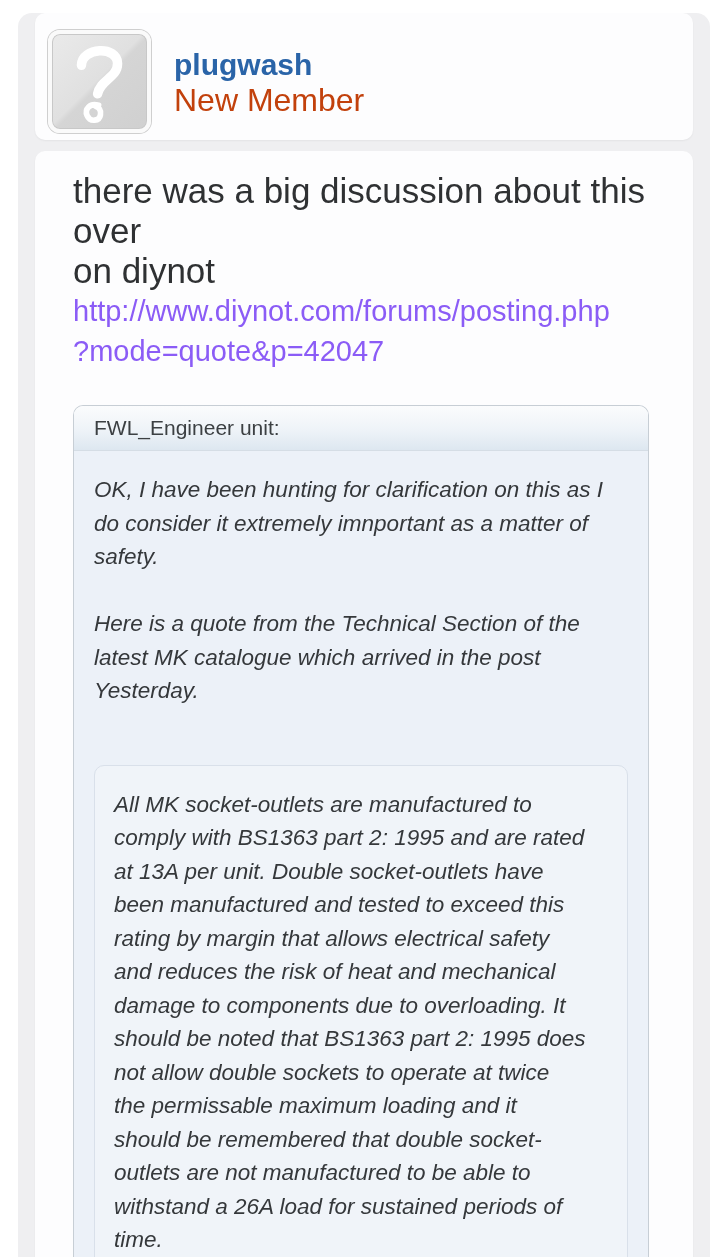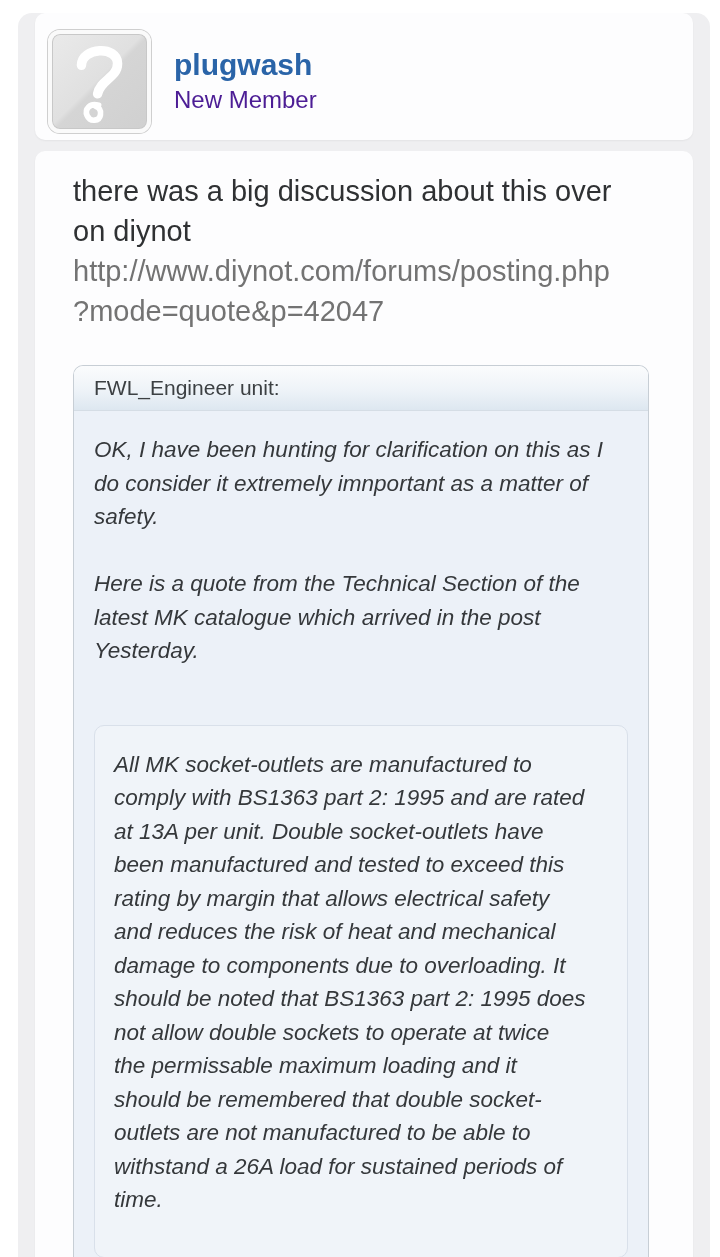--- a/index.html
+++ b/index.html
@@ -38,44 +38,44 @@
   }
   .avatar-frame svg { width: 100%; height: 100%; display: block; }
   .user-info { margin-left: 23px; padding-top: 11px; }
   .username {
     font-size: 30px; font-weight: bold;
     color: #2a64a8;
     line-height: 36px;
     cursor: pointer;
   }
   .user-title {
-    font-size: 24px;
-    color: #4c1d95;
+    font-size: 32px;
+    color: #c2410c;
     line-height: 34px;
   }
   
   .post-body-card {
     margin: 11px 17px 0 17px;
     background: #fdfdfe;
     border-radius: 10px 10px 0 0;
     box-shadow: 0 1px 2px rgba(0,0,0,0.05);
     padding: 20px 37px 80px 38px;
     min-height: 1120px;
   }
   .pre { white-space: pre-line; }
   .post-text {
-    font-size: 29px;
+    font-size: 35px;
     line-height: 40px;
     color: #2f3133;
   }
   .post-link {
     display: block;
     font-size: 29px;
     line-height: 40px;
-    color: #737373;
+    color: #8b5cf6;
     text-decoration: none;
     cursor: pointer;
   }
   
   .quote-block {
     margin-top: 34px;
     width: 576px;
     border: 1px solid #c7ced5;
     border-bottom: none;
     border-radius: 10px 10px 0 0;

